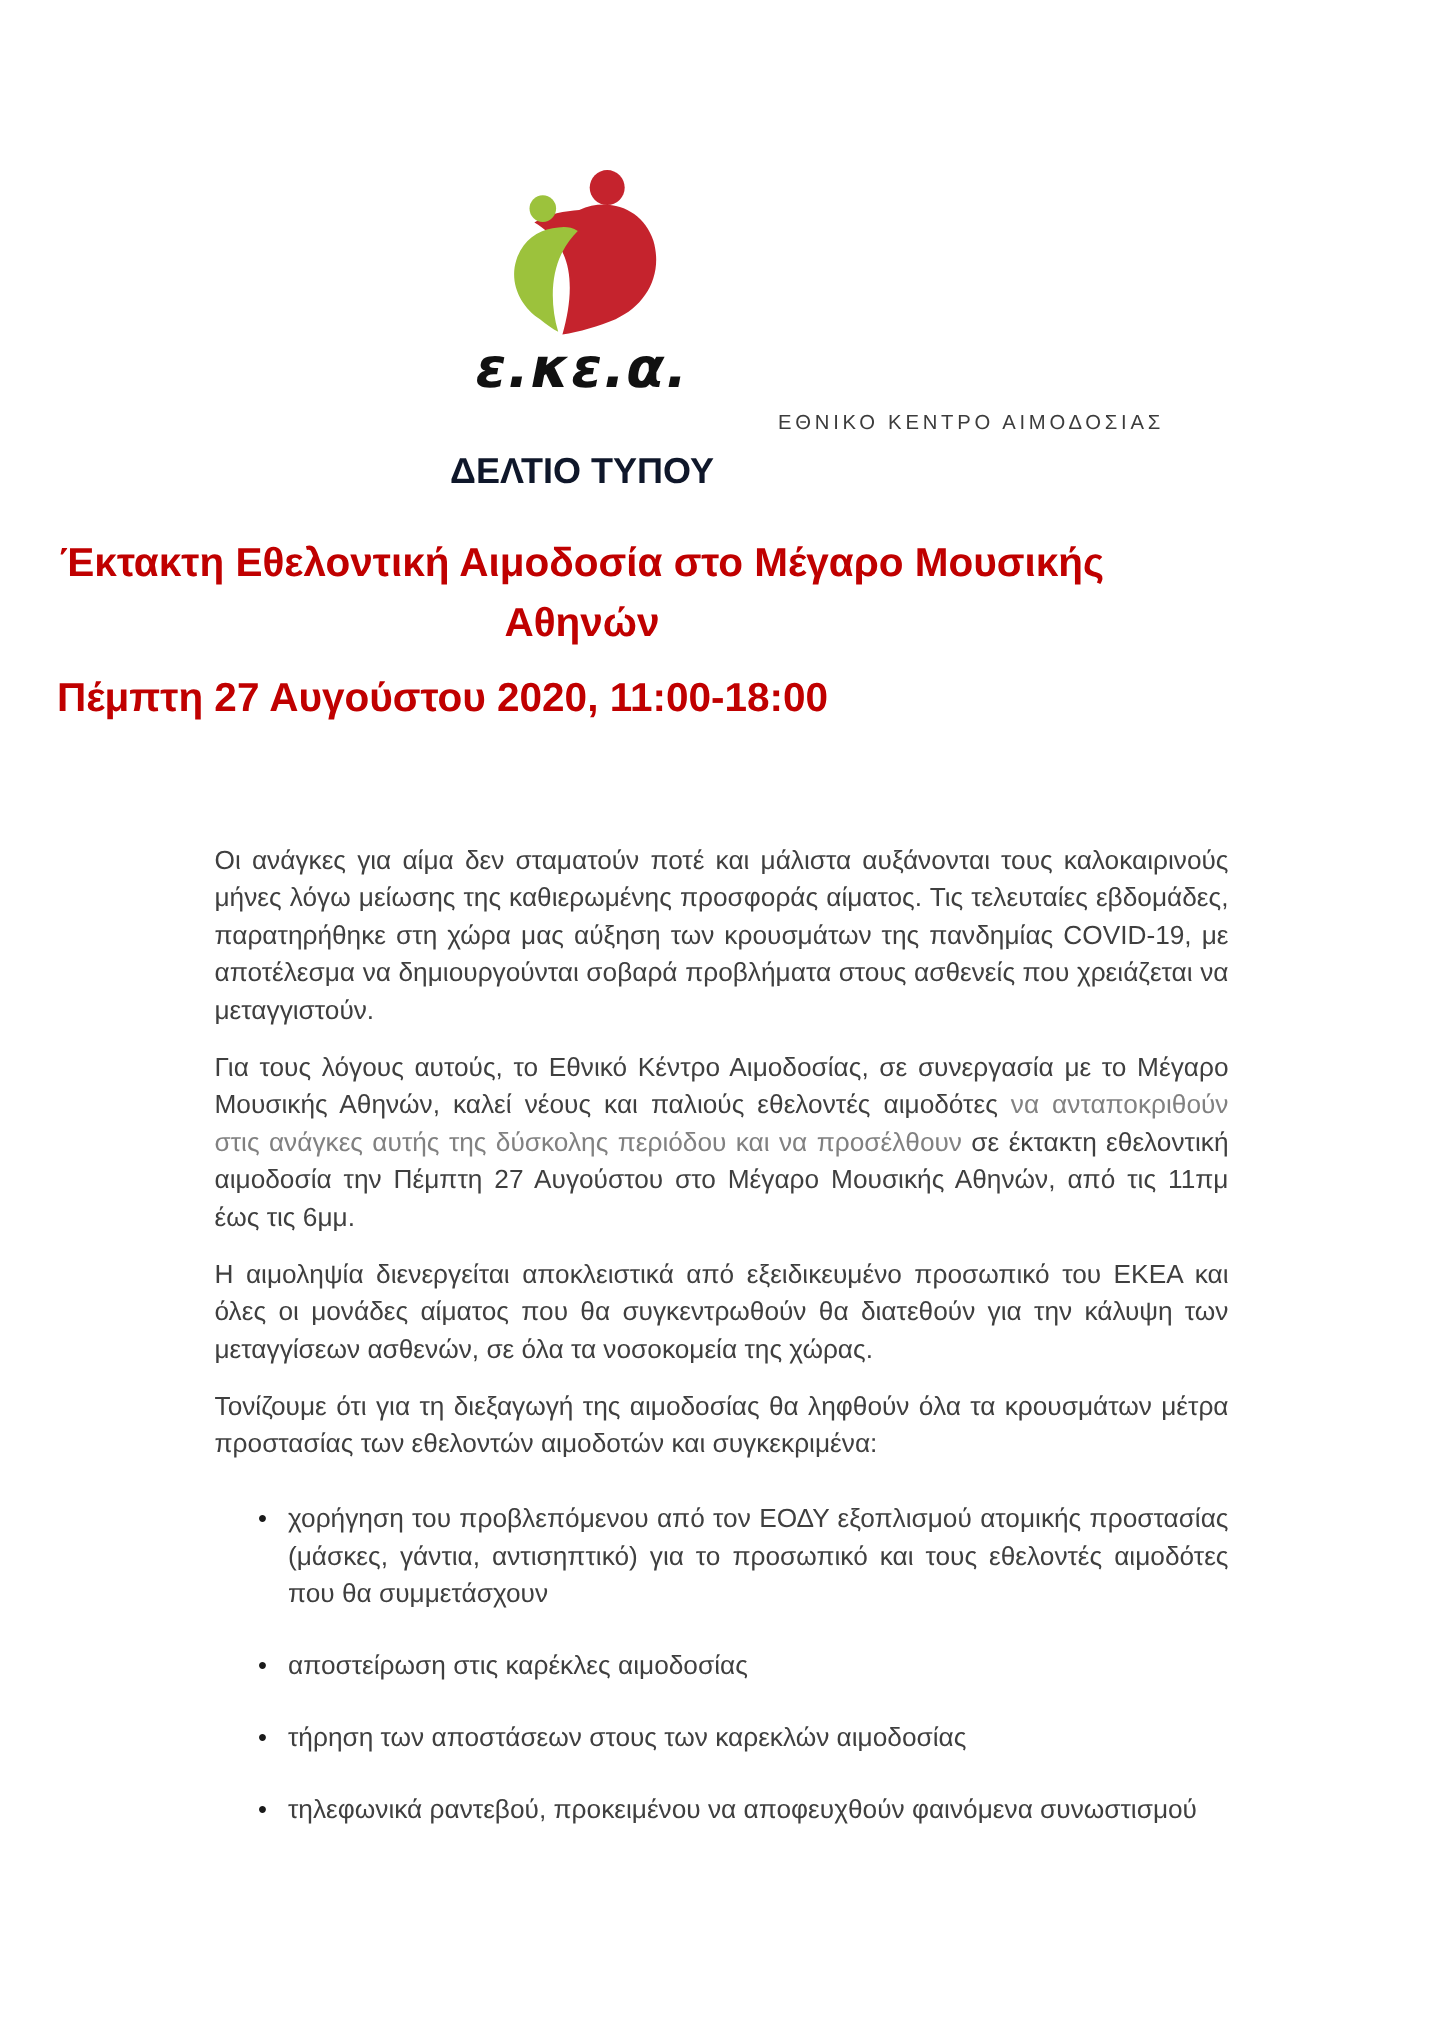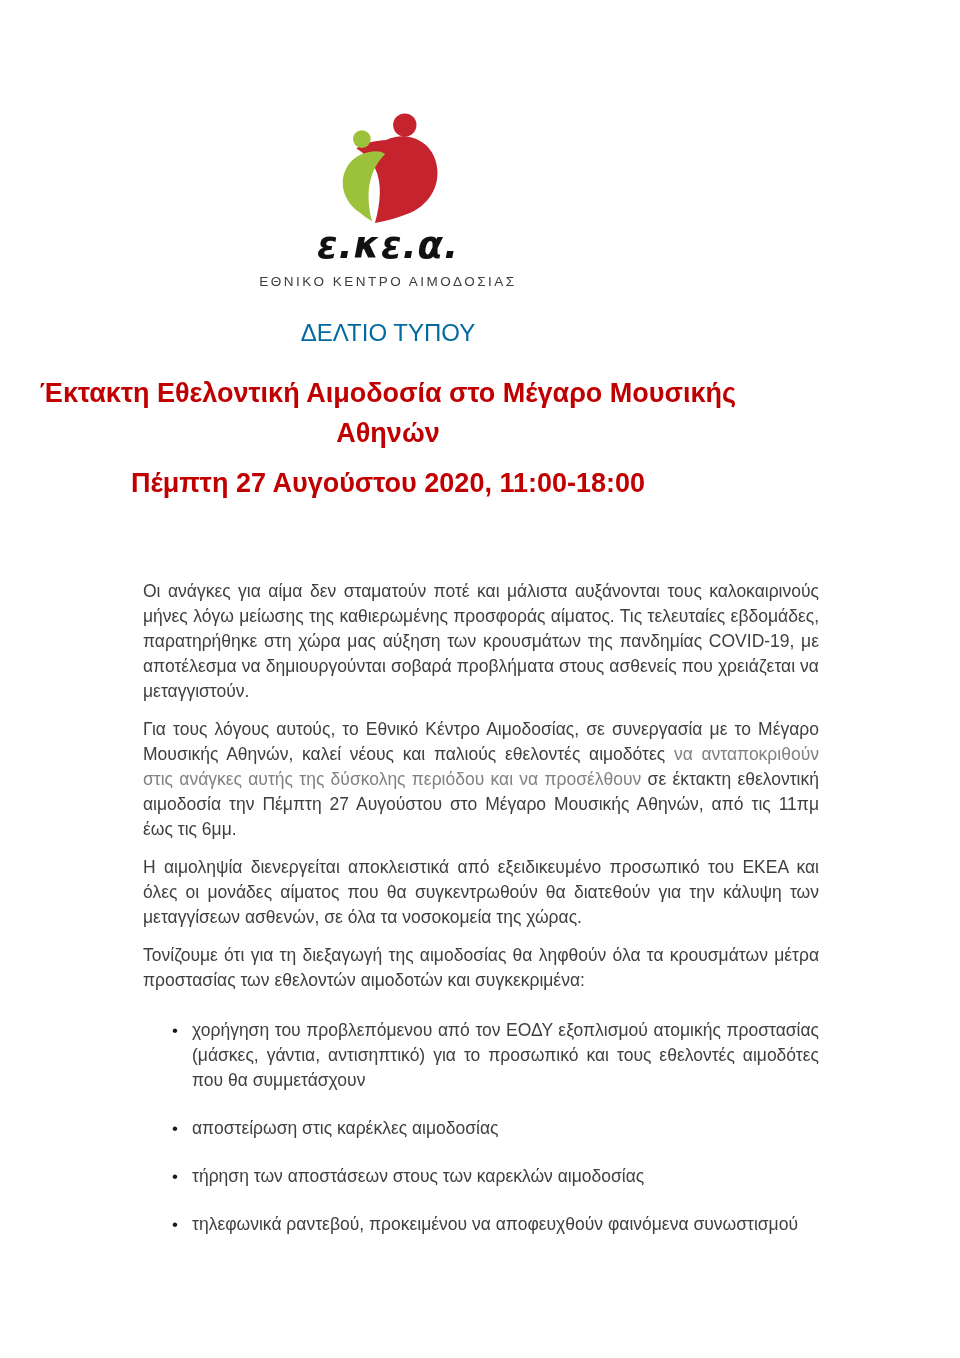--- a/index.html
+++ b/index.html
@@ -17,33 +17,34 @@
   .logo-graphic { display:block; margin:0 auto; }
   .logo-abbrev {
     font-size:37px; font-weight:bold; font-style:italic;
     color:#111111; letter-spacing:1px; margin-top:0px;
     font-family:"DejaVu Sans", sans-serif;
   }
   .logo-orgname {
     font-size:13.5px; font-weight:400; color:#3c3c3c;
     letter-spacing:2.5px; margin-top:7px;
     font-family:"Liberation Sans", sans-serif;
+    text-align:right;
   }
 
   
   .kicker {
-    margin-top:30px; text-align:center;
-    font-size:24px; font-weight:normal; color:#0369a1;
+    margin-top:12px; text-align:center;
+    font-size:24px; font-weight:bold; color:#0f172a;
   }
   .doc-title {
     margin:26px auto 0 auto; width:700px; text-align:center;
     font-size:27px; font-weight:bold; line-height:40px; color:#c00000;
   }
   .doc-subtitle {
-    margin:10px auto 0 auto; width:700px; text-align:center;
+    margin:10px auto 0 auto; width:700px; 
     font-size:27px; font-weight:bold; line-height:40px; color:#c00000;
   }
 
   
   .content {
     width:676px; margin-left:143px; margin-top:76px;
     color:#3f3f3f; font-size:17.5px; line-height:25px;
   }
   .content p { text-align:justify; margin-bottom:13px; }
   .muted { color:#818181; }

